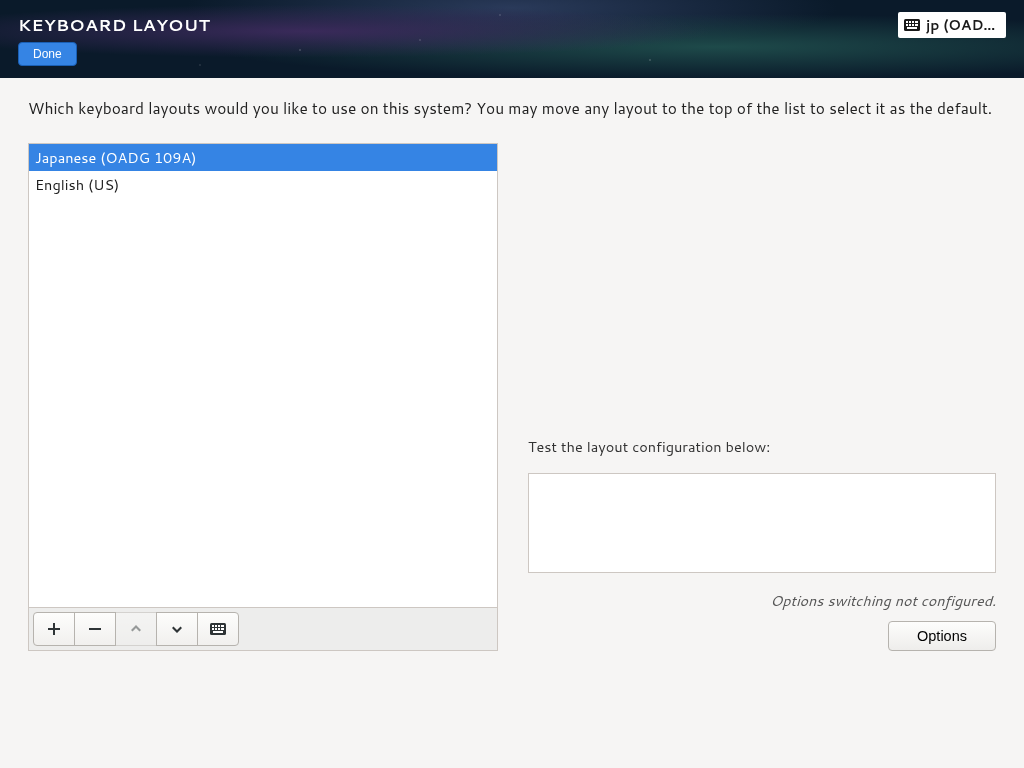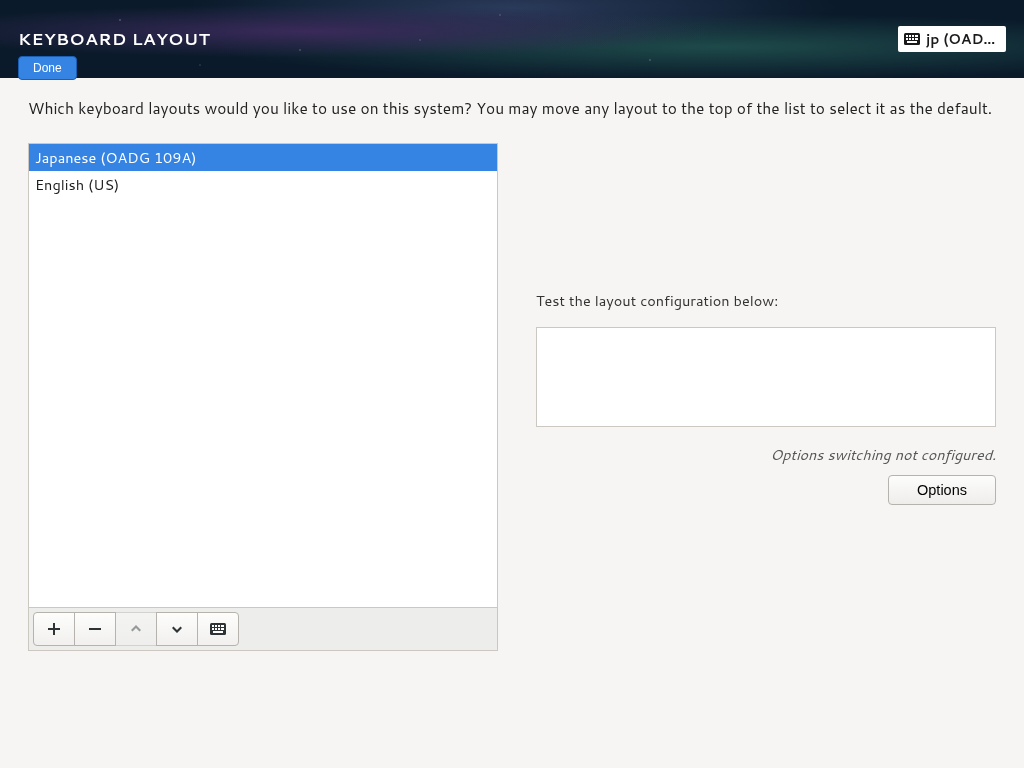--- a/index.html
+++ b/index.html
@@ -5,21 +5,21 @@
   * { box-sizing: border-box; margin: 0; padding: 0; }
   html, body { width: 1024px; height: 768px; overflow: hidden; font-family: "Cantarell", "DejaVu Sans", "Helvetica Neue", Arial, sans-serif; background: #f6f5f4; color: #1a1a1a; }
   .header {
     position: relative;
     height: 78px;
     background: radial-gradient(ellipse at 30% 40%, #3a2a5a 0%, transparent 40%),
                 radial-gradient(ellipse at 70% 60%, #1e4a4a 0%, transparent 50%),
                 radial-gradient(ellipse at 50% 10%, #2a3a5a 0%, transparent 45%),
                 #0a1a2a;
     color: #ffffff;
-    padding: 16px 18px;
+    padding: 2px 18px;
   }
   .header::after {
     content: "";
     position: absolute; inset: 0;
     background-image:
       radial-gradient(1px 1px at 120px 20px, rgba(255,255,255,.6), transparent),
       radial-gradient(1px 1px at 300px 50px, rgba(255,255,255,.5), transparent),
       radial-gradient(1px 1px at 500px 15px, rgba(255,255,255,.4), transparent),
       radial-gradient(1px 1px at 650px 60px, rgba(255,255,255,.5), transparent),
       radial-gradient(1px 1px at 200px 65px, rgba(255,255,255,.3), transparent),
@@ -52,21 +52,21 @@
     align-items: center;
     gap: 6px;
     max-width: 108px;
   }
   .kb-indicator .kb-icon { display: inline-flex; }
   .kb-indicator .kb-text { white-space: nowrap; overflow: hidden; text-overflow: ellipsis; }
 
   .content { padding: 20px 28px; }
   .instruction { font-size: 15.5px; color: #222; margin-bottom: 24px; line-height: 1.35; }
 
-  .columns { display: flex; gap: 38px; align-items: center; }
+  .columns { display: flex; gap: 30px; align-items: flex-end; }
   .left-col { width: 470px; }
   .right-col { flex: 1; }
 
   .layout-panel { border: 1px solid #cdc7c2; background: #fff; display: flex; flex-direction: column; height: 508px; }
   .layout-list { flex: 1; overflow: auto; }
   .layout-item { padding: 3px 6px; font-size: 14.5px; cursor: default; white-space: nowrap; }
   .layout-item.selected { background: #3584e4; color: #fff; }
 
   .toolbar { display: flex; background: #ededec; border-top: 1px solid #cdc7c2; padding: 4px; gap: 0; }
   .tool-btn {

